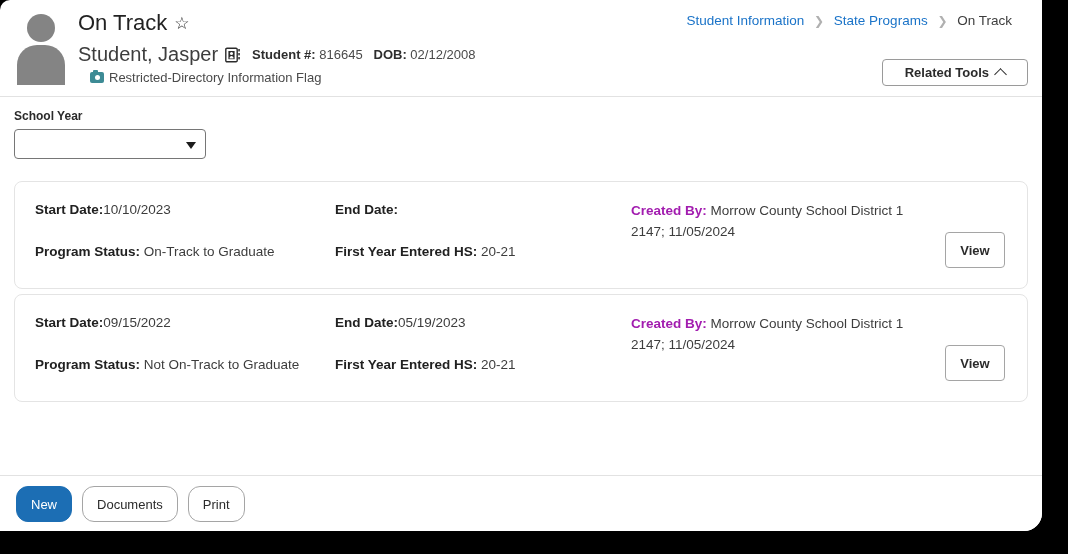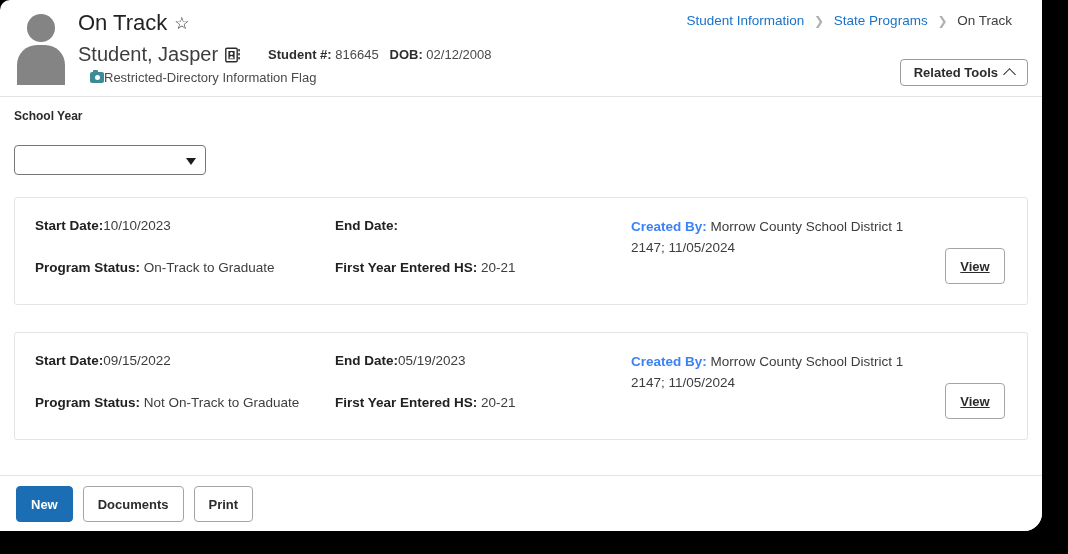--- a/index.html
+++ b/index.html
@@ -92,26 +92,27 @@
   .student-name { font-size: 20px; color: #3d3d3d; }
   .contact-card-icon {
     display: inline-block;
     width: 16px;
     height: 16px;
     position: relative;
   }
   .student-meta {
     font-size: 13px;
     color: #4a4a4a;
-    margin-left: 20px;
+    margin-left: 4px;
   }
   .student-meta b { color: #2e2e2e; }
   .flag-row {
     display: flex;
     align-items: center;
+    gap: 5px;
     margin-top: 4px;
     margin-left: 12px;
     font-size: 13px;
     color: #4a4a4a;
   }
   .camera-icon {
     display: inline-block;
     width: 14px;
     height: 11px;
     background: #3d8b95;
@@ -160,21 +161,21 @@
   }
   .breadcrumb .current { color: #3d3d3d; }
 
   .related-tools {
     position: absolute;
     right: 14px;
     top: 59px;
     border: 1px solid #9a9a9a;
     border-radius: 4px;
     background: #ffffff;
-    padding: 5px 13px;
+    padding: 5px 22px;
     font-size: 13px;
     font-weight: bold;
     color: #2b2b2b;
     cursor: pointer;
     display: flex;
     align-items: center;
     gap: 7px;
     text-align: right;
   }
   .chev-up {
@@ -190,21 +191,21 @@
 
   
   .content {
     padding: 12px 14px 0 14px;
     height: 370px;
   }
   .field-label {
     font-size: 12px;
     font-weight: bold;
     color: #2b2b2b;
-    margin-bottom: 22px;
+    margin-bottom: 6px;
   }
   .select-box {
     width: 192px;
     height: 30px;
     border: 1px solid #767676;
     border-radius: 4px;
     background: #ffffff;
     position: relative;
     cursor: pointer;
     font-size: 13px;
@@ -219,73 +220,72 @@
     width: 0;
     height: 0;
     border-left: 5.5px solid transparent;
     border-right: 5.5px solid transparent;
     border-top: 7px solid #1c1c1c;
   }
 
   .cards { margin-top: 22px; }
   .record-card {
     border: 1px solid #e4e4e4;
-    border-radius: 3px;
+    border-radius: 8px;
     background: #ffffff;
     padding: 18px 20px 16px 20px;
     position: relative;
     height: 108px;
-    margin-bottom: 27px;
+    margin-bottom: 5px;
   }
   .card-grid {
     display: flex;
   }
   .col-1 { width: 300px; flex: 0 0 300px; }
   .col-2 { width: 296px; flex: 0 0 296px; }
   .col-3 { flex: 1 1 auto; }
   .row-line { font-size: 13.5px; color: #3d3d3d; line-height: 20px; }
   .row-line b { color: #212121; font-weight: bold; }
   .row-line.second { margin-top: 22px; }
   .created-line { font-size: 13.5px; color: #3d3d3d; line-height: 21px; max-width: 290px; }
-  .created-line b { color: #3b82f6; font-weight: bold; }
+  .created-line b { color: #a21caf; font-weight: bold; }
   .view-btn {
     position: absolute;
     right: 22px;
     bottom: 20px;
     width: 60px;
     height: 36px;
     border: 1px solid #a5a5a5;
     border-radius: 4px;
     background: #ffffff;
     font-size: 13px;
     font-weight: bold;
     color: #2b2b2b;
     cursor: pointer;
     font-family: "Liberation Sans", sans-serif;
-    text-decoration: underline;
   }
 
   
   .footer {
     position: absolute;
     left: 0;
     right: 0;
     bottom: 0;
     height: 56px;
     border-top: 1px solid #e2e2e2;
     padding: 10px 0 0 16px;
     display: flex;
     gap: 10px;
     background: #ffffff;
   }
   .btn {
     height: 36px;
-    border-radius: 4px;
-    font-size: 13px;
-    font-weight: bold;
+    border-radius: 12px;
+    font-size: 13px;
+    font-weight: normal;
     cursor: pointer;
     font-family: "Liberation Sans", sans-serif;
     padding: 0 14px;
   }
   .btn-primary {
     background: #1c6eb4;
     color: #ffffff;
     border: 1px solid #1c6eb4;
     min-width: 54px;
   }

